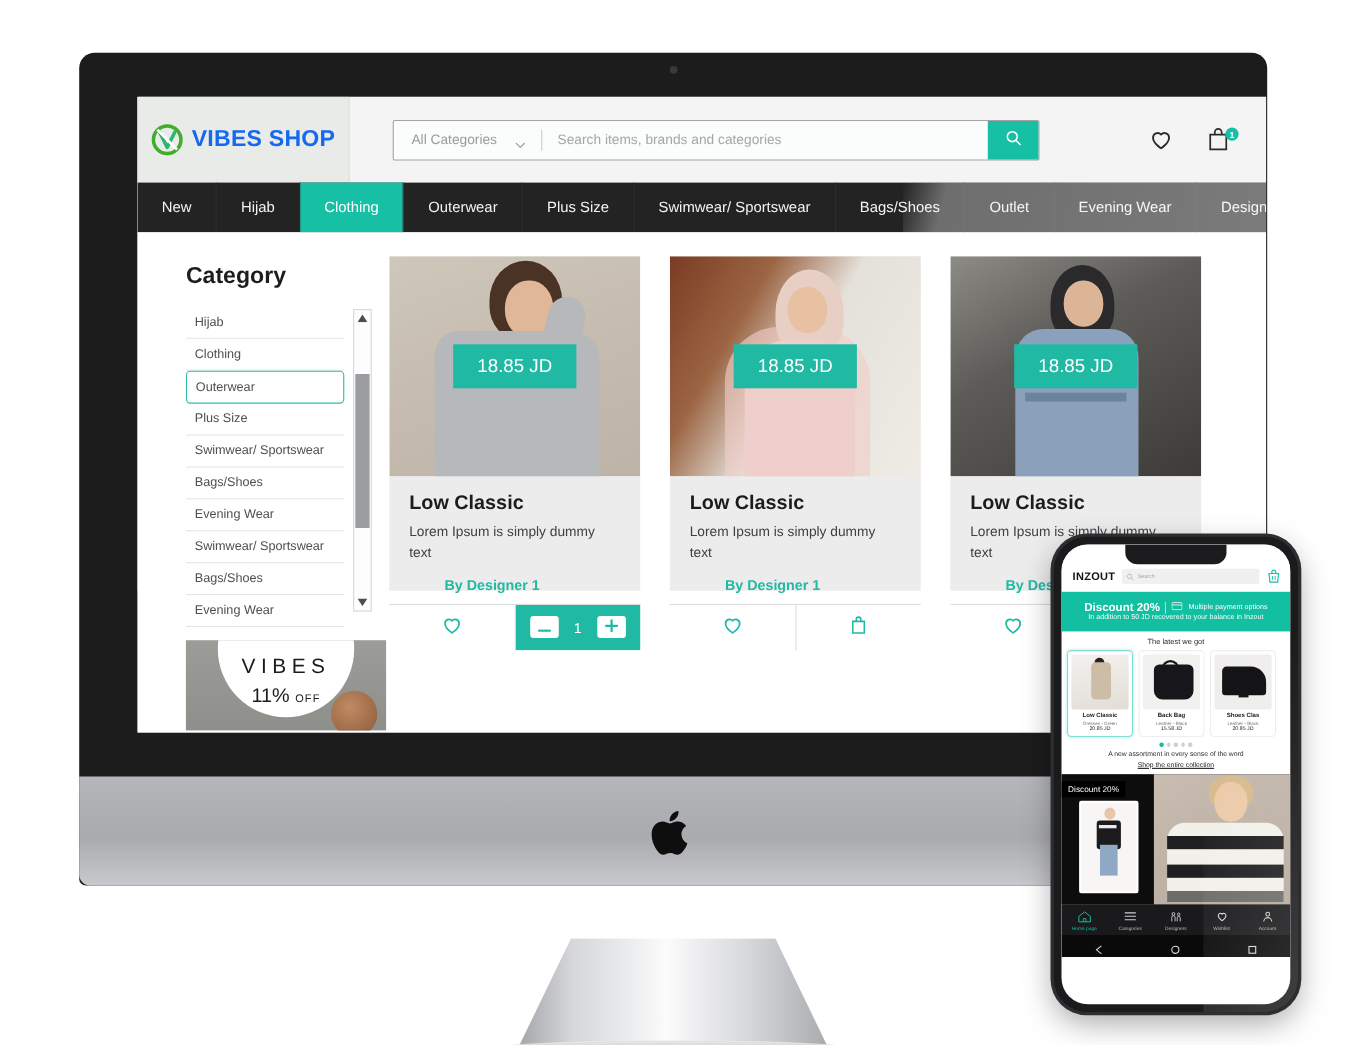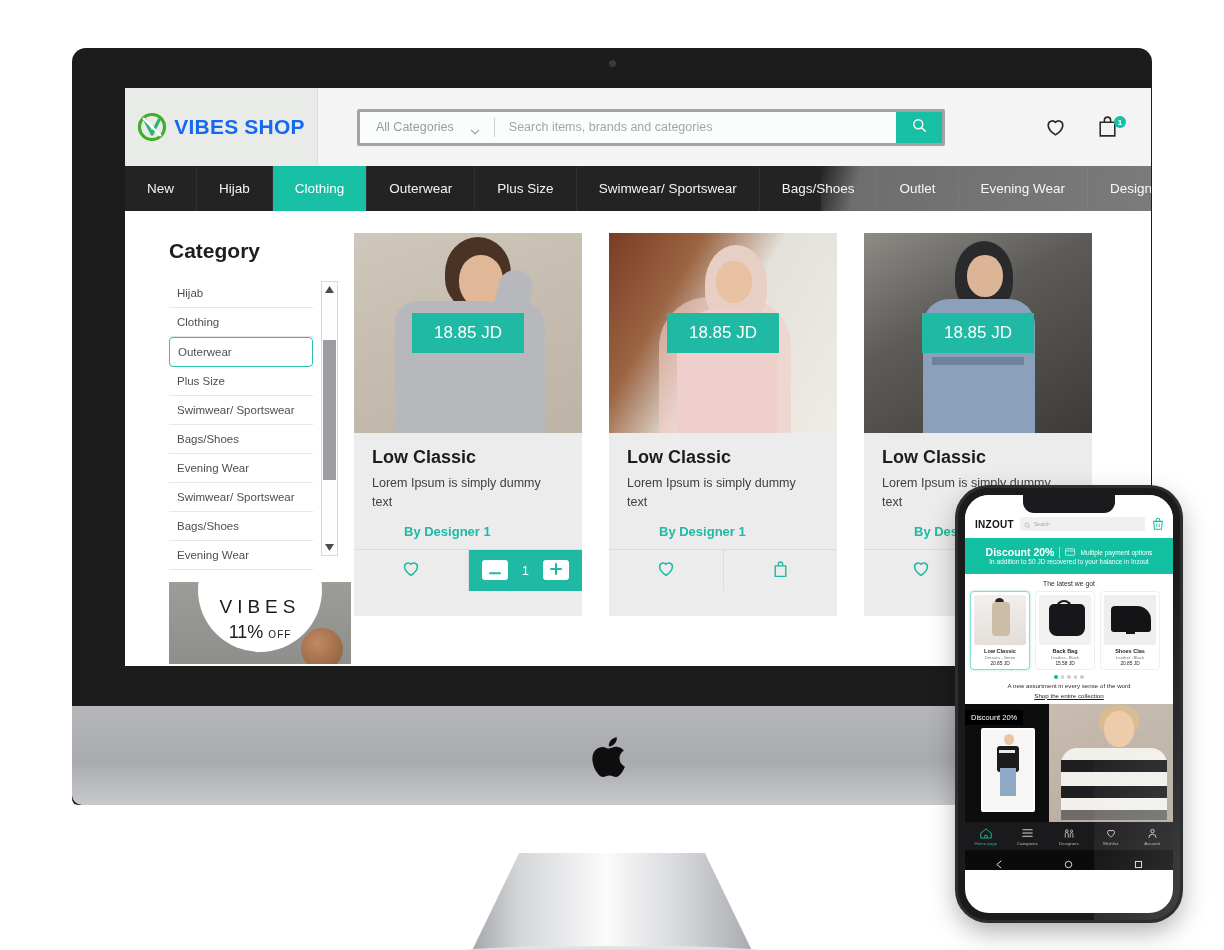--- a/index.html
+++ b/index.html
@@ -59,21 +59,21 @@
     box-shadow: 1px 0 0 #dcdedc;
   }
   .logo-wrap { display: flex; align-items: center; gap: 7px; }
   .logo-mark { width: 30px; height: 30px; }
   .logo-text {
     font-size: 21px; font-weight: bold; color: #1569f0; letter-spacing: .2px;
   }
   .search-area { flex: 1; display: flex; align-items: center; padding-left: 40px; }
   .search-box {
     display: flex; align-items: center; height: 37px; width: 588px;
-    border: 3px solid #a3a3a3; background: #fbfcfc; border-radius: 2px;
+    border: 1px solid #a3a3a3; background: #fbfcfc; border-radius: 2px;
   }
   .cat-select {
     display: flex; align-items: center; gap: 16px;
     padding: 0 14px 0 16px; height: 100%;
     color: #999c9f; font-size: 12.5px; white-space: nowrap;
   }
   .chev { width: 10px; height: 6px; }
   .vdiv { width: 1px; height: 19px; background: #c9cdd0; }
   .search-input {
     flex: 1; border: none; outline: none; background: transparent;
@@ -108,21 +108,21 @@
     border-right: 1px solid #2e2e2e;
   }
   .nav-item.active { background: #17bfa5; color: #fff; }
   .nav-glare {
     position: absolute; right: 0; top: 0; height: 100%; width: 330px;
     background: linear-gradient(105deg, rgba(255,255,255,0) 0%, rgba(255,255,255,.34) 12%, rgba(255,255,255,.40) 100%);
     pointer-events: none;
   }
 
   
-  .content { display: flex; height: 405px; background: #fff; }
+  .content { display: flex; height: 326px; background: #fff; }
   .sidebar { width: 215px; padding: 28px 0 0 44px; }
   .side-title { font-size: 21px; font-weight: bold; color: #1d1d1d; margin-bottom: 16px; }
   .cat-list-wrap { display: flex; gap: 8px; }
   .cat-list { width: 144px; }
   .cat-row {
     font-size: 11.5px; color: #4d4f52; padding: 8px 2px 8px 8px;
     border-bottom: 1px solid #e4e6e7; white-space: nowrap;
     cursor: pointer;
   }
   .cat-row.selected {

